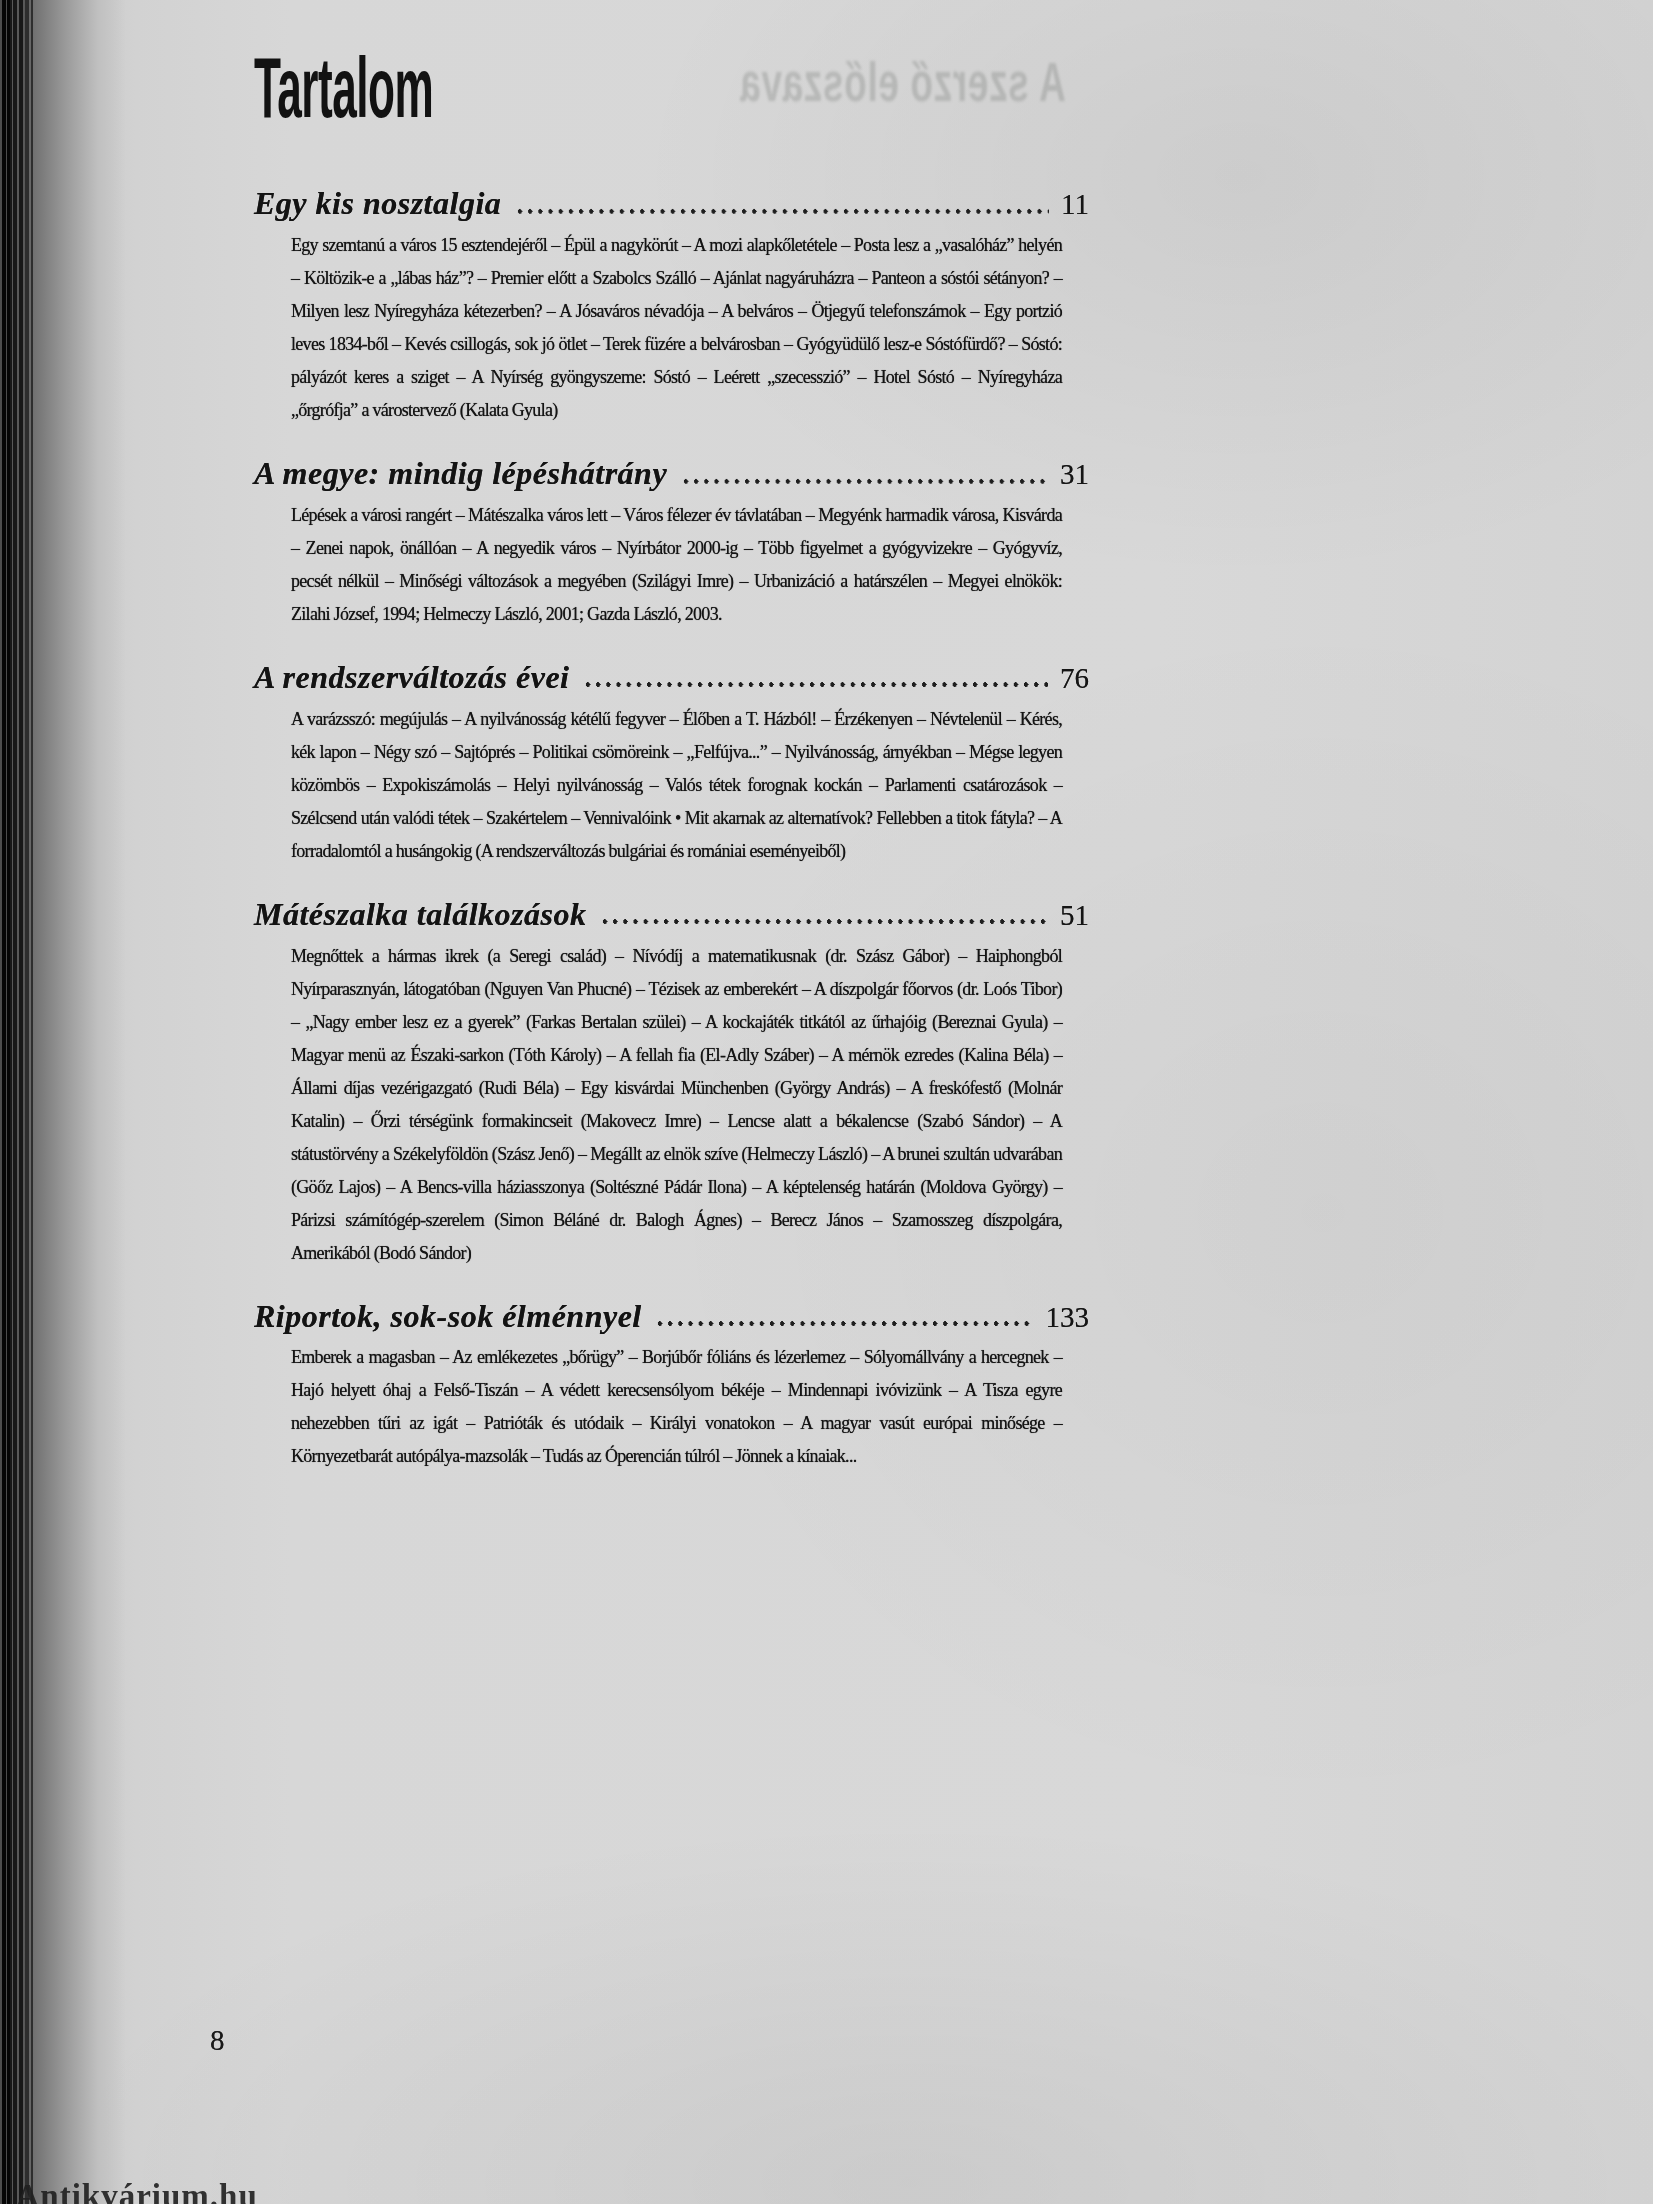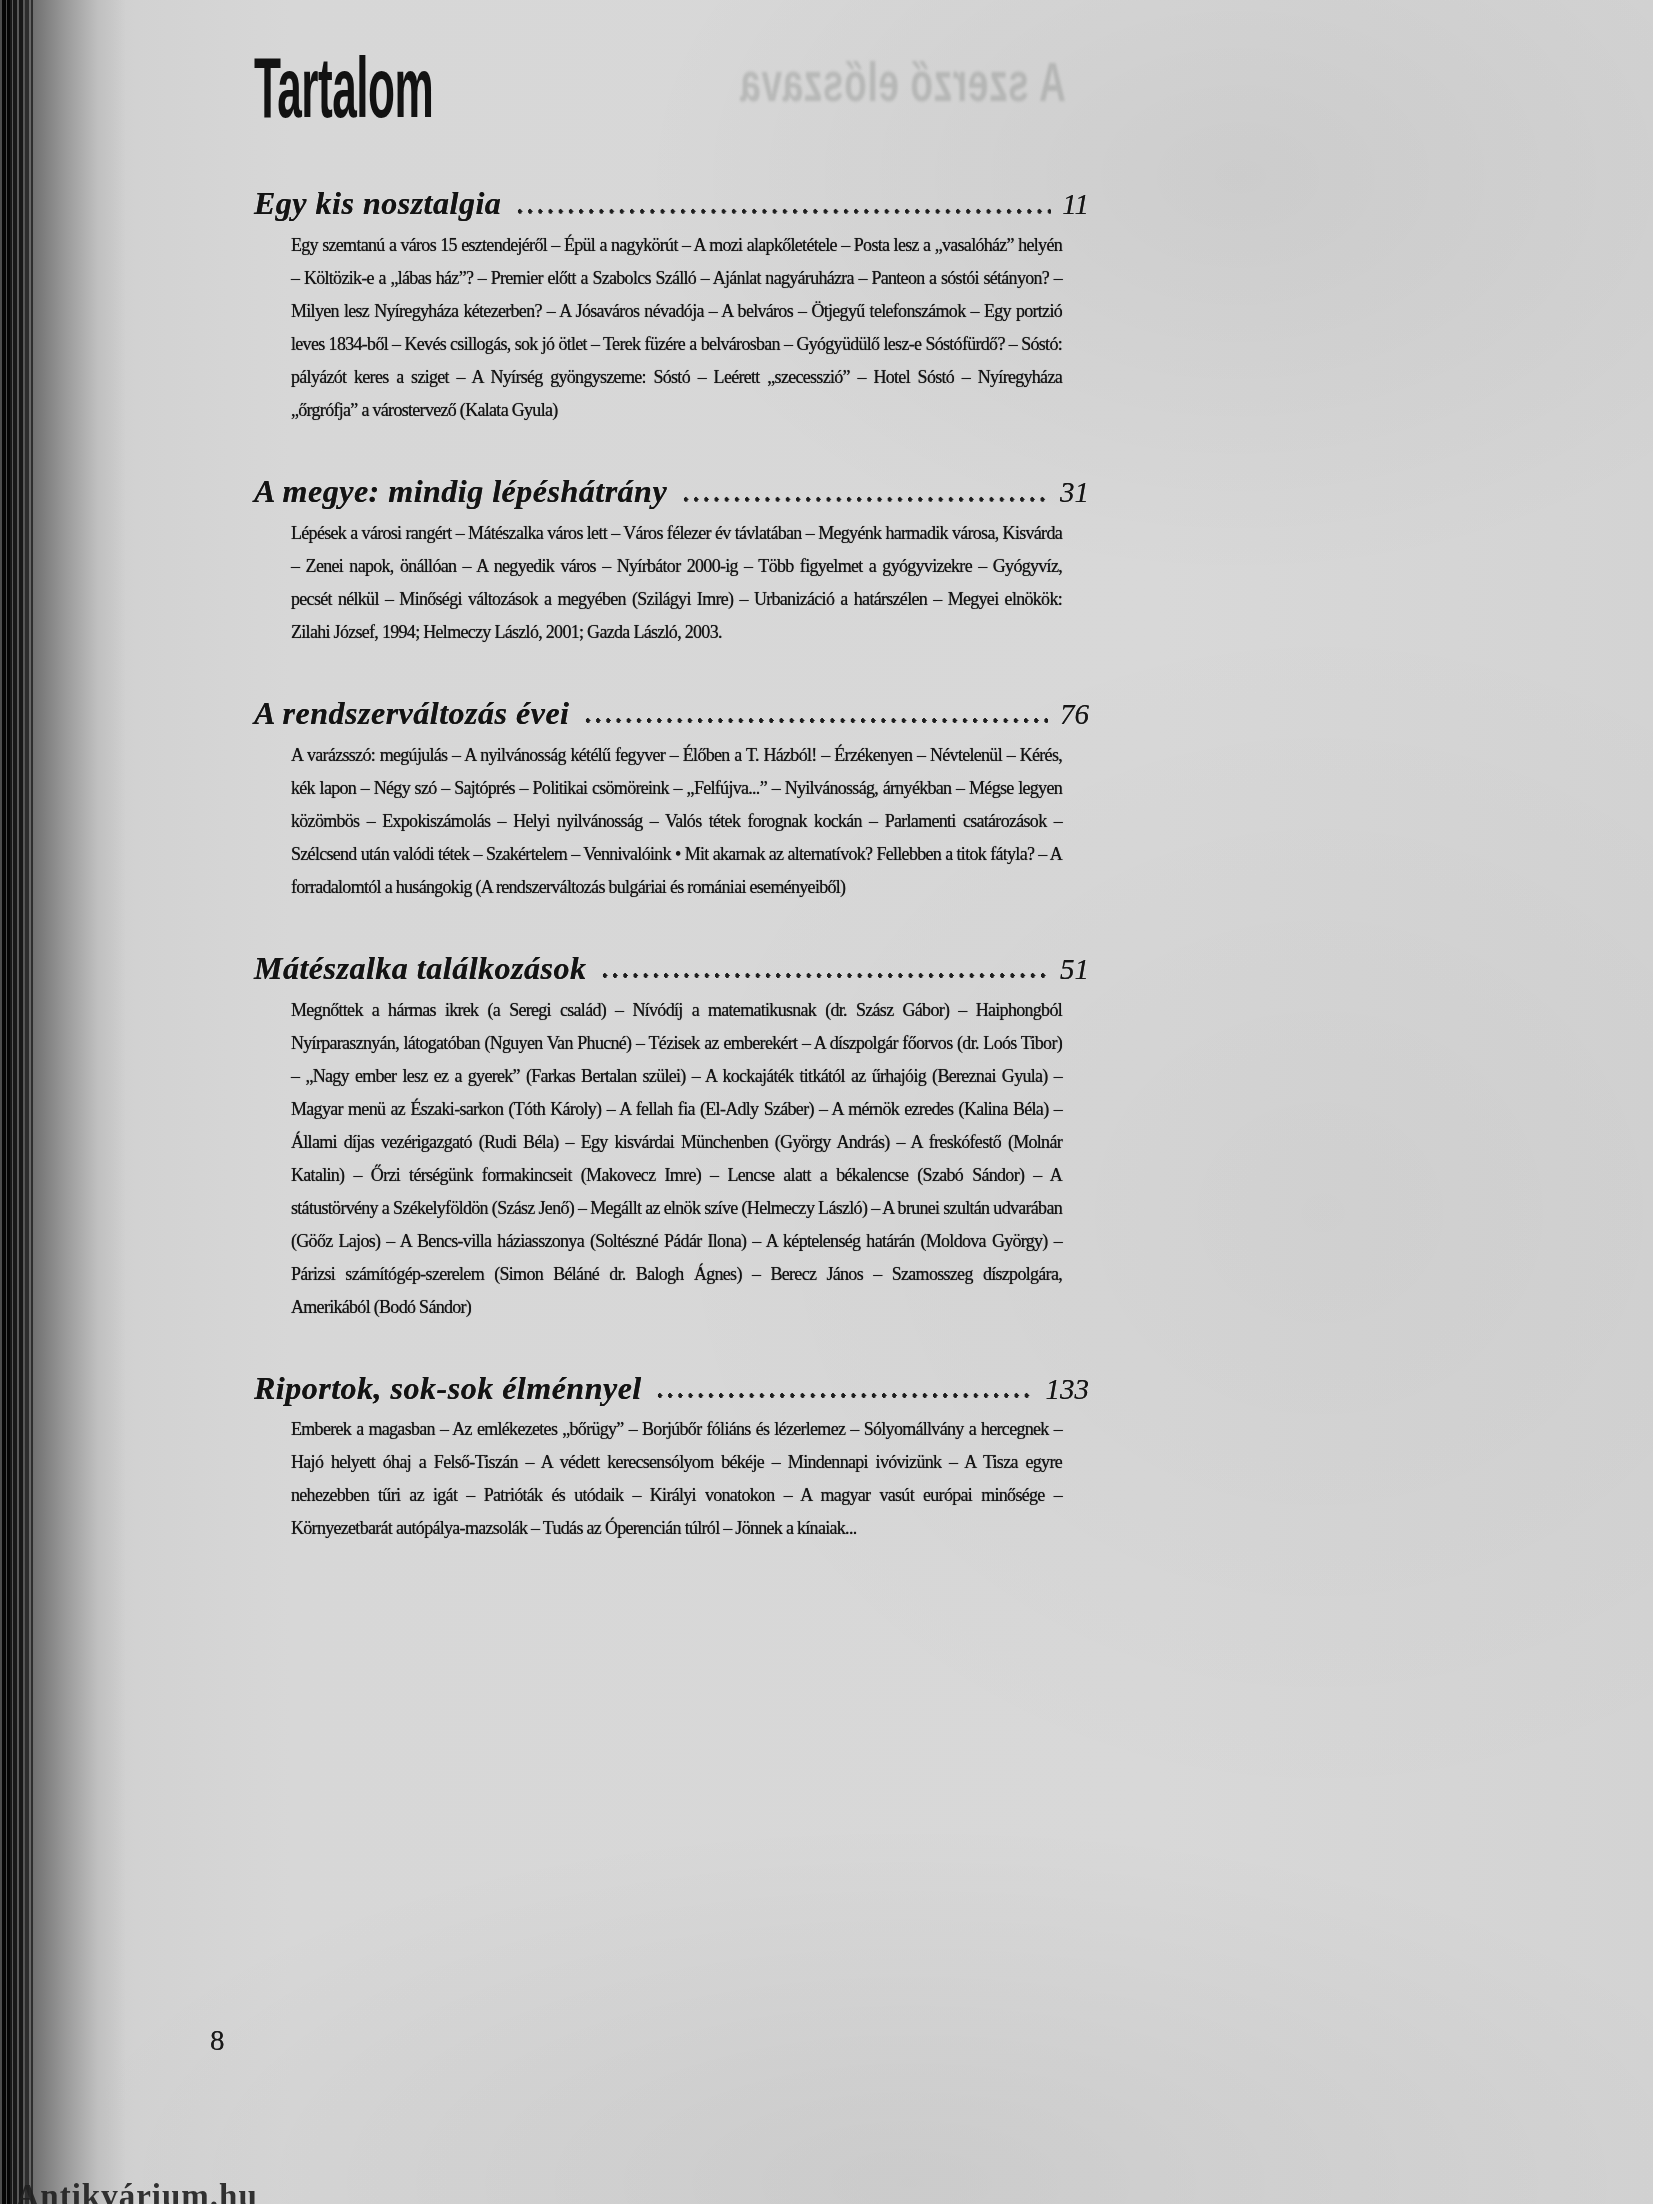--- a/index.html
+++ b/index.html
@@ -46,21 +46,21 @@
   .content { width: 835px; }
   .doc-title {
     margin: 0; height: 85px;
     font-family: "Liberation Sans", sans-serif;
     font-size: 85px; line-height: 85px; font-weight: 700;
     letter-spacing: -1px;
     color: #121212;
     transform: scaleX(0.52); transform-origin: left;
     white-space: nowrap;
   }
-  .entry { margin-top: 45px; }
+  .entry { margin-top: 27px; }
   .entry.first { margin-top: 54px; }
   .entry-head {
     display: flex; align-items: baseline;
     font-size: 32px; line-height: 39px;
     color: #131313;
     text-align: center;
   }
   .entry-title {
     font-weight: 700; font-style: italic;
     white-space: nowrap;
@@ -71,21 +71,20 @@
     flex: 1; height: 8.7px;
     align-self: flex-end;
     margin: 0 11.6px 8.7px 15.5px;
     background-image: radial-gradient(circle 2.3px at 2.9px 4.4px, #1e1e1e 97%, rgba(0,0,0,0));
     background-size: 10.2px 8.7px;
     background-repeat: repeat-x;
   }
   .entry-page {
     font-size: 29px; color: #151515; white-space: nowrap;
     text-shadow: 0 0 0.5px rgba(21,21,21,0.8);
-    font-style: italic;
   }
   .entry-summary {
     margin: 4.9px 27px 0 37px;
     font-size: 18px; line-height: 33px;
     letter-spacing: -0.7px;
     text-align: justify;
     color: #141414;
     text-shadow: 0 0 0.7px rgba(20,20,20,0.85);
   }
   .folio {

